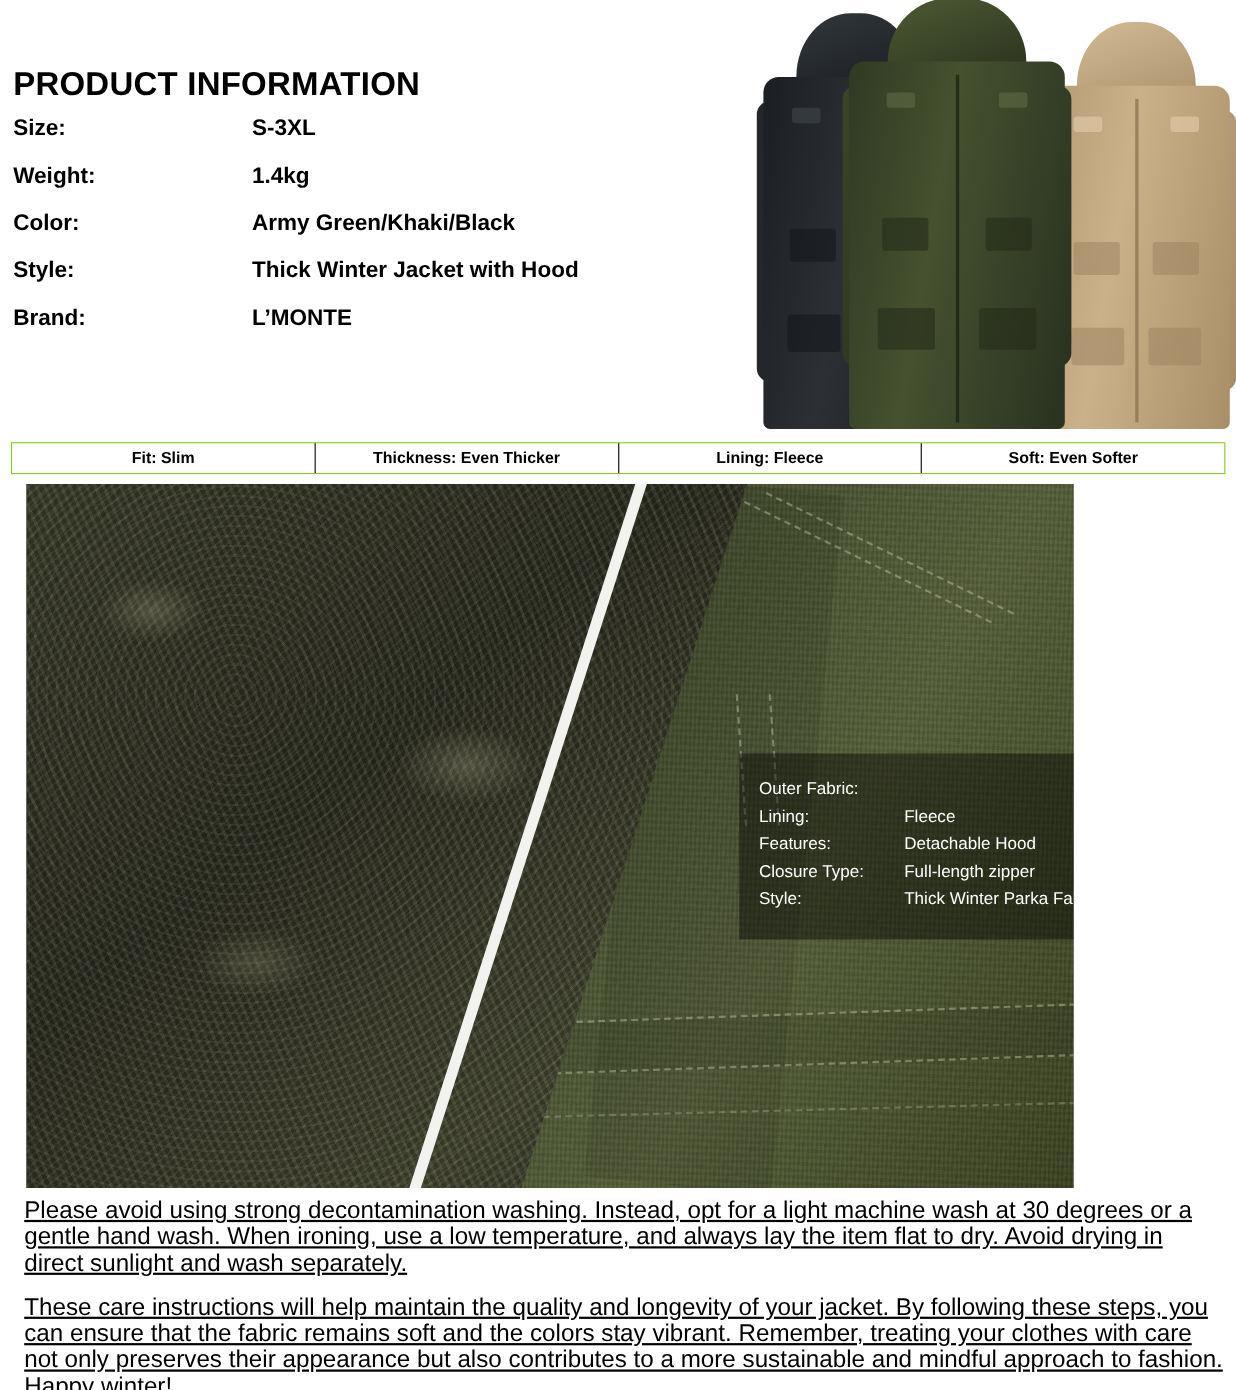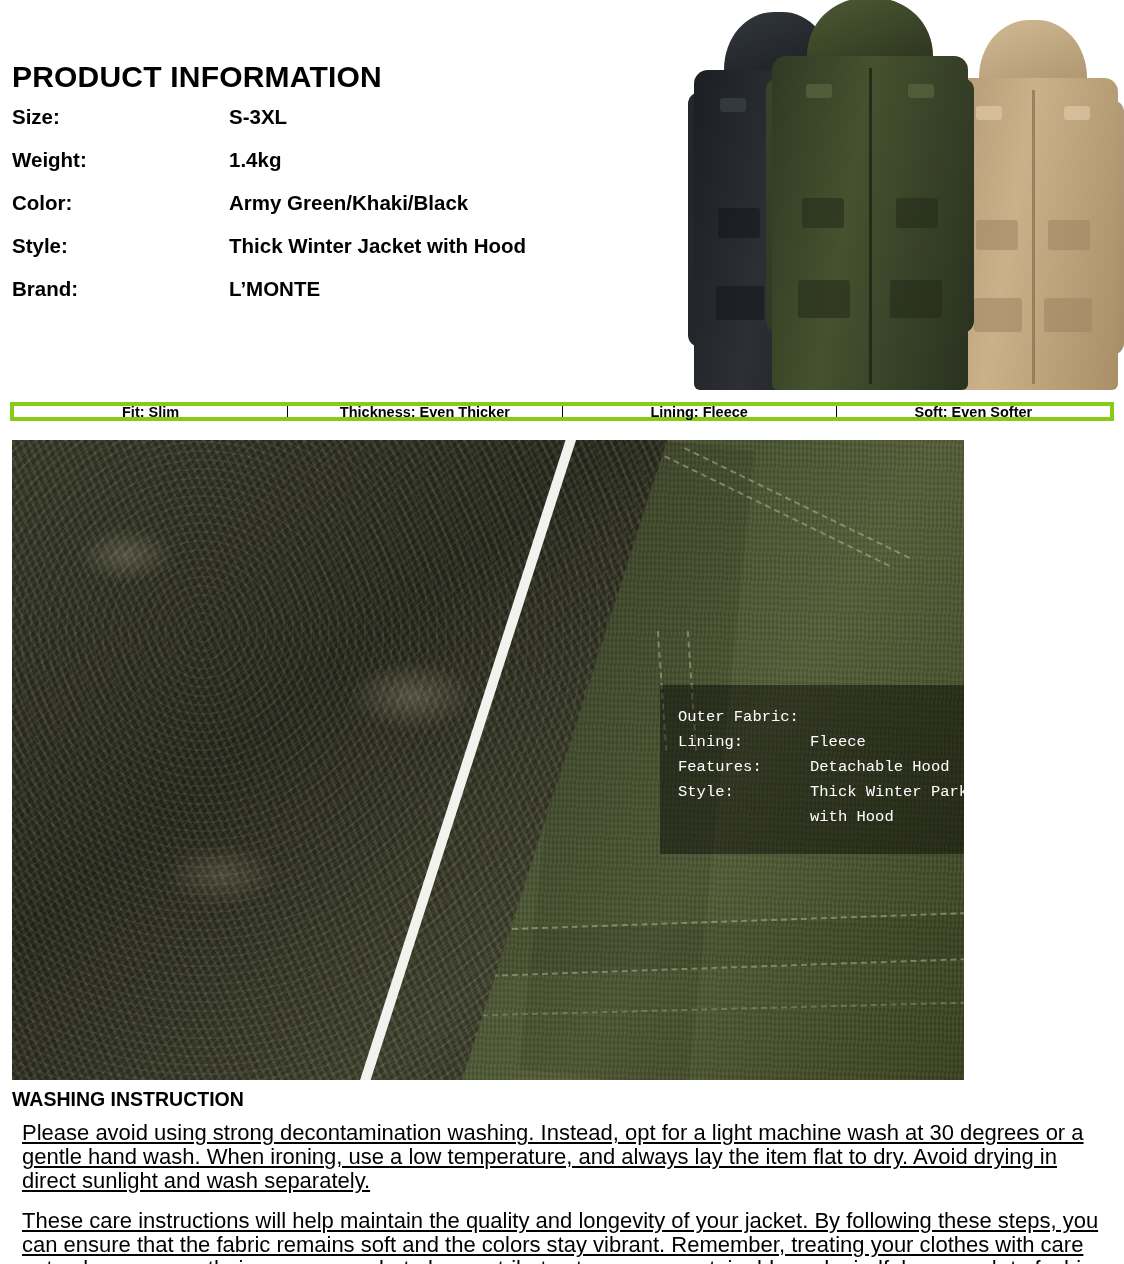--- a/index.html
+++ b/index.html
@@ -144,45 +144,44 @@
   .c-khaki .zipline { background: #8a7351; }
   .c-khaki .pocket { background: #9c8461; }
   .c-khaki .collar-tab { background: #ddc8a4; }
 
   
   .feature-strip {
     position: absolute;
     left: 10px;
     top: 402px;
     width: 1104px;
-    height: 19px;
+    height: 29px;
     display: flex;
-    border: 4px solid #84cc16;
+    border: 1px solid #84cc16;
   }
   .feature-cell {
     flex: 1;
     border-right: 1px solid #000;
     display: flex;
     align-items: center;
     justify-content: center;
     font-size: 14.5px;
     font-weight: bold;
   }
   .feature-cell:last-child { border-right: none; }
 
   
   .photo-block {
     position: absolute;
-    left: 12px;
+    left: 24px;
     top: 440px;
     width: 952px;
     height: 640px;
     overflow: hidden;
     background: #3a4228;
-    font-family: Liberation Mono, monospace;
   }
 
   
   .fabric-right {
     position: absolute;
     inset: 0;
     background:
       repeating-linear-gradient(92deg, rgba(255,255,255,.035) 0 2px, rgba(0,0,0,.05) 2px 4px),
       repeating-linear-gradient(2deg, rgba(255,255,255,.025) 0 3px, rgba(0,0,0,.04) 3px 6px),
       linear-gradient(120deg,#4a5330 0%,#3d4628 40%,#545d38 70%,#39411f 100%);
@@ -372,23 +371,26 @@
     </div>
     <div class="pi-row">
       <div class="pi-label">Lining:</div>
       <div class="pi-value">Fleece</div>
     </div>
     <div class="pi-row">
       <div class="pi-label">Features:</div>
       <div class="pi-value">Detachable Hood</div>
     </div>
     <div class="pi-row">
+      <div class="pi-label">Closure Type:</div>
+      <div class="pi-value">Full-length zipper</div>
+    </div>
+    <div class="pi-row">
       <div class="pi-label">Style:</div>
       <div class="pi-value">Thick Winter Parka Fabric with Hood</div>
     </div>
   </div>
 </div>
 
 <div class="wash-section">
-  <h2 class="wash-title">WASHING INSTRUCTION</h2>
   <p class="wash-para">Please avoid using strong decontamination washing. Instead, opt for a light machine wash at 30 degrees or a gentle hand wash. When ironing, use a low temperature, and always lay the item flat to dry. Avoid drying in direct sunlight and wash separately.</p>
   <p class="wash-para">These care instructions will help maintain the quality and longevity of your jacket. By following these steps, you can ensure that the fabric remains soft and the colors stay vibrant. Remember, treating your clothes with care not only preserves their appearance but also contributes to a more sustainable and mindful approach to fashion. Happy winter!</p>
 </div>
 
 </body></html>

